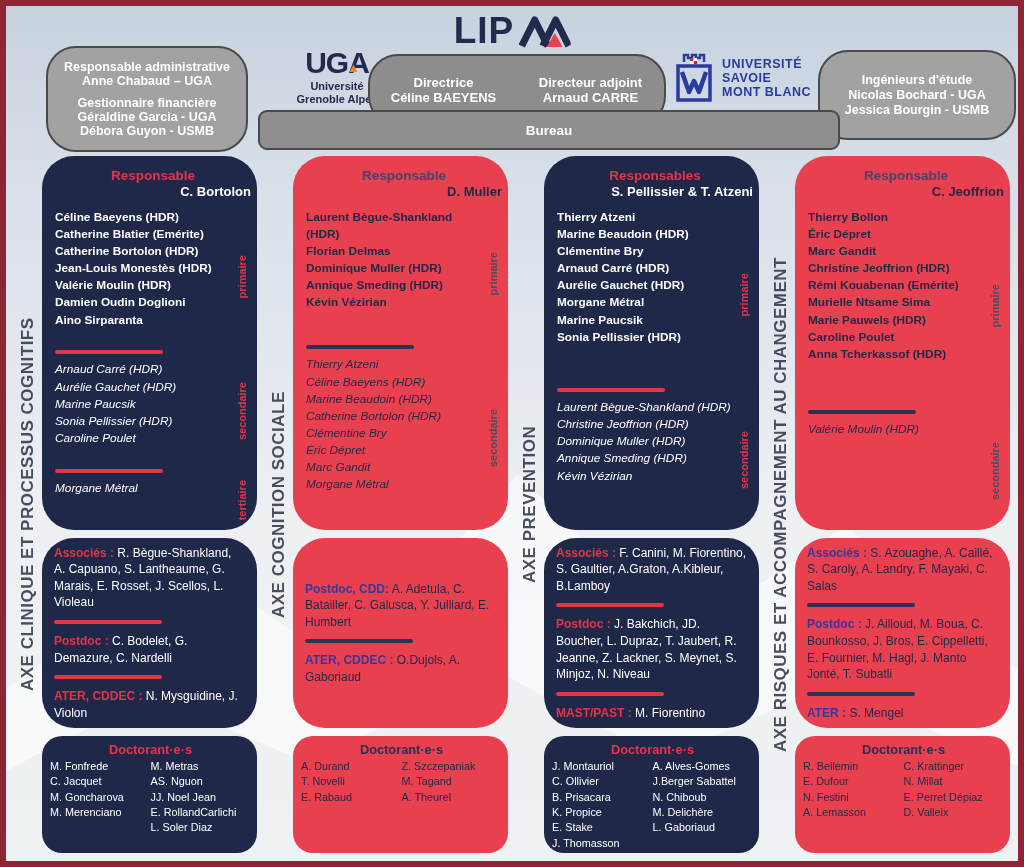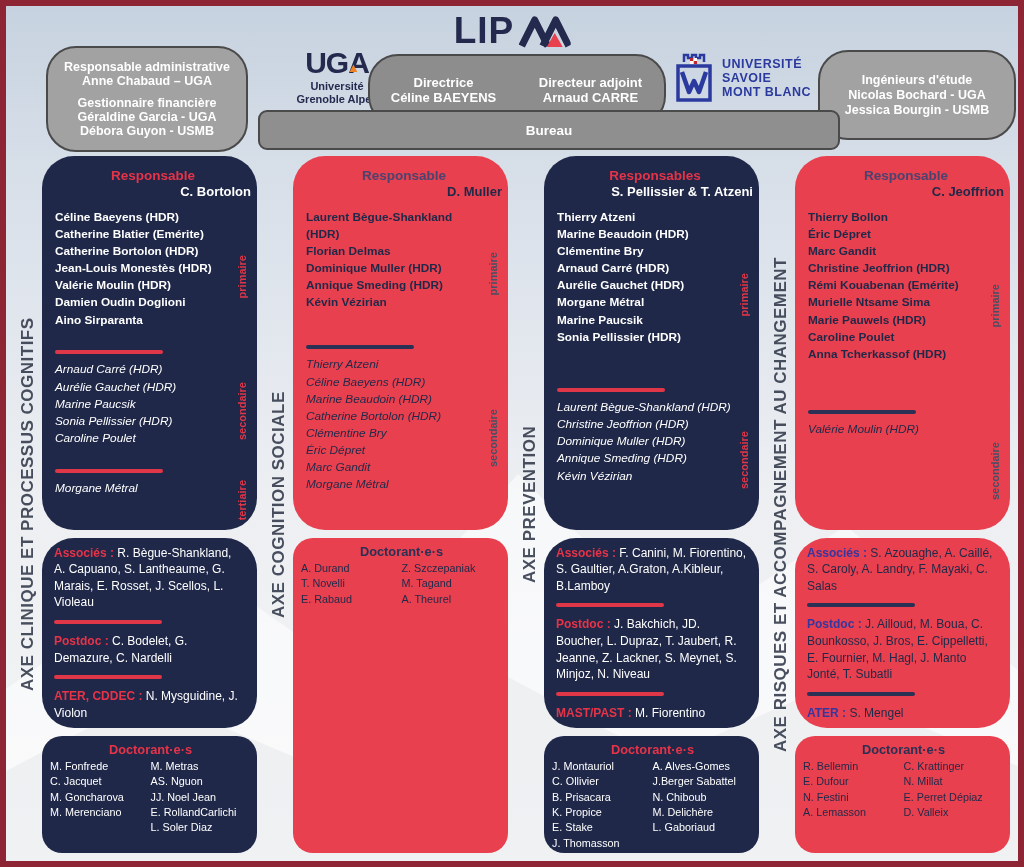--- a/index.html
+++ b/index.html
@@ -265,20 +265,25 @@
                 <div class="name">Marine Beaudoin (HDR)</div>
                 <div class="name">Catherine Bortolon (HDR)</div>
                 <div class="name">Clémentine Bry</div>
                 <div class="name">Éric Dépret</div>
                 <div class="name">Marc Gandit</div>
                 <div class="name">Morgane Métral</div>
               </div>
               <div class="side-label">secondaire</div>
             </div>
           </div>
+          <div class="box assoc-box">
+            <div class="assoc-entry"><span class="assoc-label">Postdoc, CDD:</span> A. Adetula, C. Batailler, C. Galusca, Y. Julliard, E. Humbert</div>
+            <div class="divider"></div>
+            <div class="assoc-entry"><span class="assoc-label">ATER, CDDEC :</span> O.Dujols, A. Gaboriaud</div>
+          </div>
           <div class="box doc-box">
             <div class="doc-title">Doctorant·e·s</div>
             <div class="doc-cols">
               <div class="doc-col">
                 <div class="doc-name">A. Durand</div>
                 <div class="doc-name">T. Novelli</div>
                 <div class="doc-name">E. Rabaud</div>
               </div>
               <div class="doc-col">
                 <div class="doc-name">Z. Szczepaniak</div>

